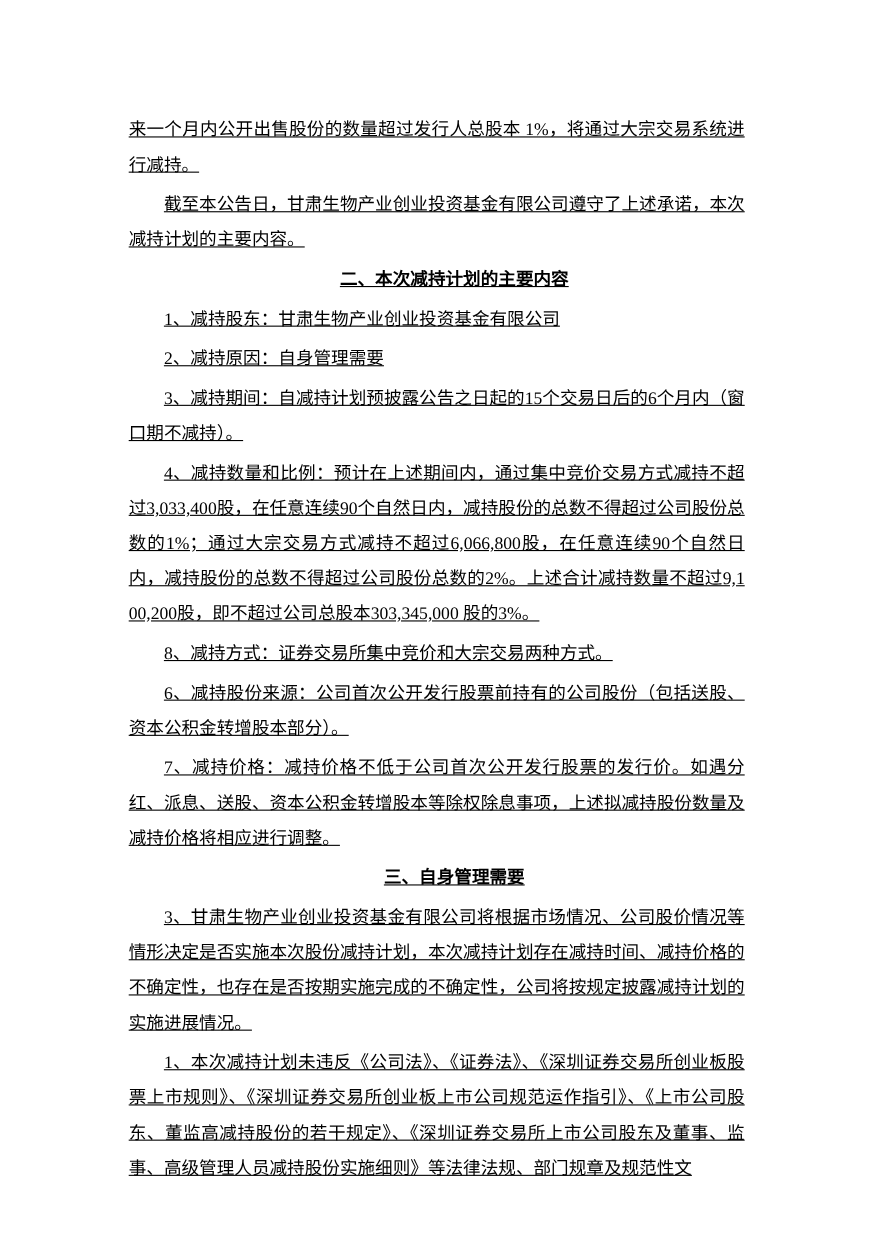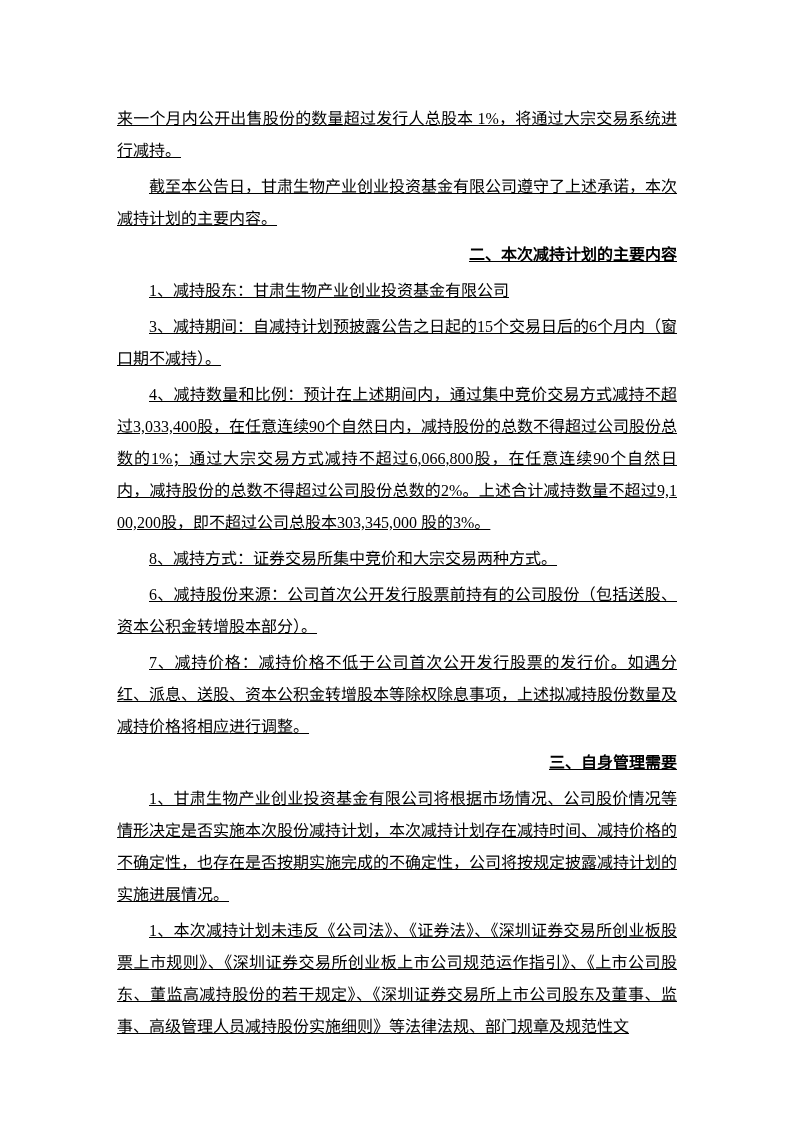--- a/index.html
+++ b/index.html
@@ -29,46 +29,47 @@
   }
   .indent {
     text-indent: 2em;
   }
   .no-indent {
     text-indent: 0;
   }
   .heading {
     font-weight: bold;
     text-indent: 2em;
-    text-align: right;
+    text-align: center;
   }
 </style>
 </head>
 <body>
 
 <div class="page">
 
   <p class="para no-indent">来一个月内公开出售股份的数量超过发行人总股本 1%，将通过大宗交易系统进行减持。</p>
 
   <p class="para indent">截至本公告日，甘肃生物产业创业投资基金有限公司遵守了上述承诺，本次减持计划的主要内容。</p>
 
   <p class="para heading">二、本次减持计划的主要内容</p>
 
   <p class="para indent">1、减持股东：甘肃生物产业创业投资基金有限公司</p>
 
+  <p class="para indent">2、减持原因：自身管理需要</p>
 
   <p class="para indent">3、减持期间：自减持计划预披露公告之日起的15个交易日后的6个月内（窗口期不减持）。</p>
 
   <p class="para indent">4、减持数量和比例：预计在上述期间内，通过集中竞价交易方式减持不超过3,033,400股，在任意连续90个自然日内，减持股份的总数不得超过公司股份总数的1%；通过大宗交易方式减持不超过6,066,800股，在任意连续90个自然日内，减持股份的总数不得超过公司股份总数的2%。上述合计减持数量不超过9,100,200股，即不超过公司总股本303,345,000 股的3%。</p>
 
   <p class="para indent">8、减持方式：证券交易所集中竞价和大宗交易两种方式。</p>
 
   <p class="para indent">6、减持股份来源：公司首次公开发行股票前持有的公司股份（包括送股、资本公积金转增股本部分）。</p>
 
   <p class="para indent">7、减持价格：减持价格不低于公司首次公开发行股票的发行价。如遇分红、派息、送股、资本公积金转增股本等除权除息事项，上述拟减持股份数量及减持价格将相应进行调整。</p>
 
   <p class="para heading">三、自身管理需要</p>
 
-  <p class="para indent">1、甘肃生物产业创业投资基金有限公司将根据市场情况、公司股价情况等情形决定是否实施本次股份减持计划，本次减持计划存在减持时间、减持价格的不确定性，也存在是否按期实施完成的不确定性，公司将按规定披露减持计划的实施进展情况。</p>
+  <p class="para indent">3、甘肃生物产业创业投资基金有限公司将根据市场情况、公司股价情况等情形决定是否实施本次股份减持计划，本次减持计划存在减持时间、减持价格的不确定性，也存在是否按期实施完成的不确定性，公司将按规定披露减持计划的实施进展情况。</p>
 
   <p class="para indent">1、本次减持计划未违反《公司法》、《证券法》、《深圳证券交易所创业板股票上市规则》、《深圳证券交易所创业板上市公司规范运作指引》、《上市公司股东、董监高减持股份的若干规定》、《深圳证券交易所上市公司股东及董事、监事、高级管理人员减持股份实施细则》等法律法规、部门规章及规范性文</p>
 
 </div>
 
 </body></html>

